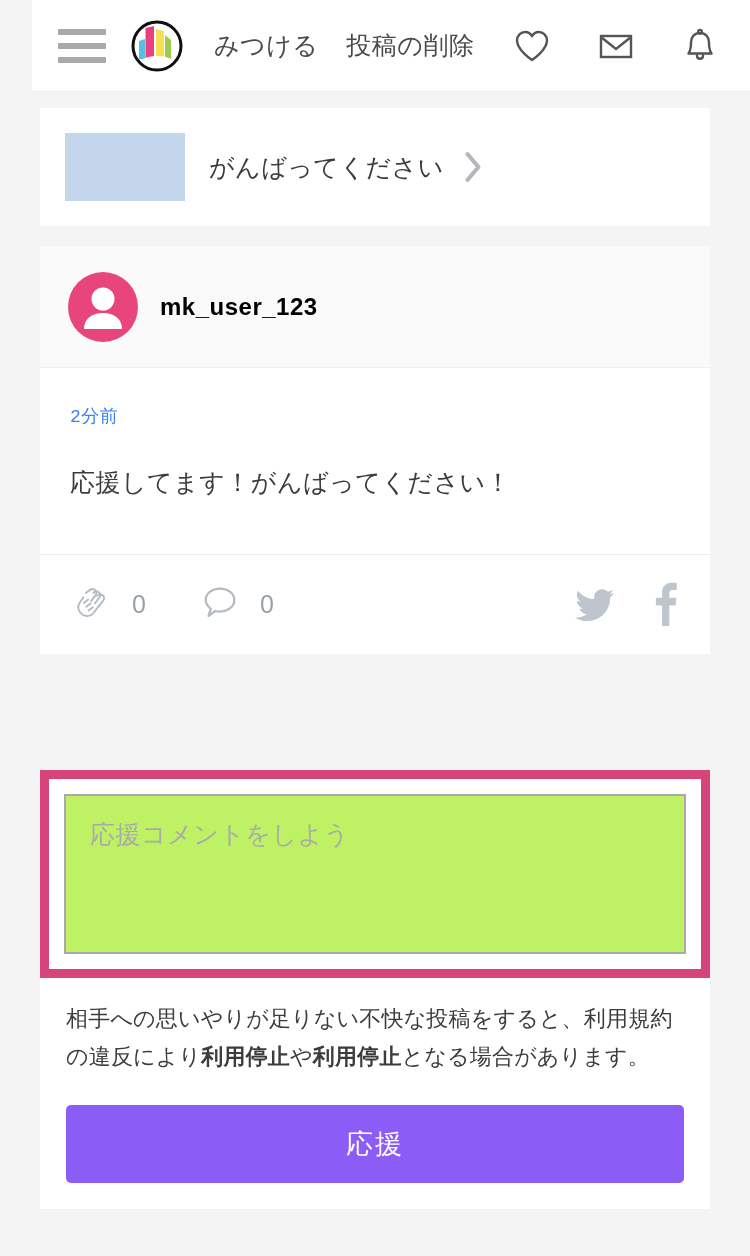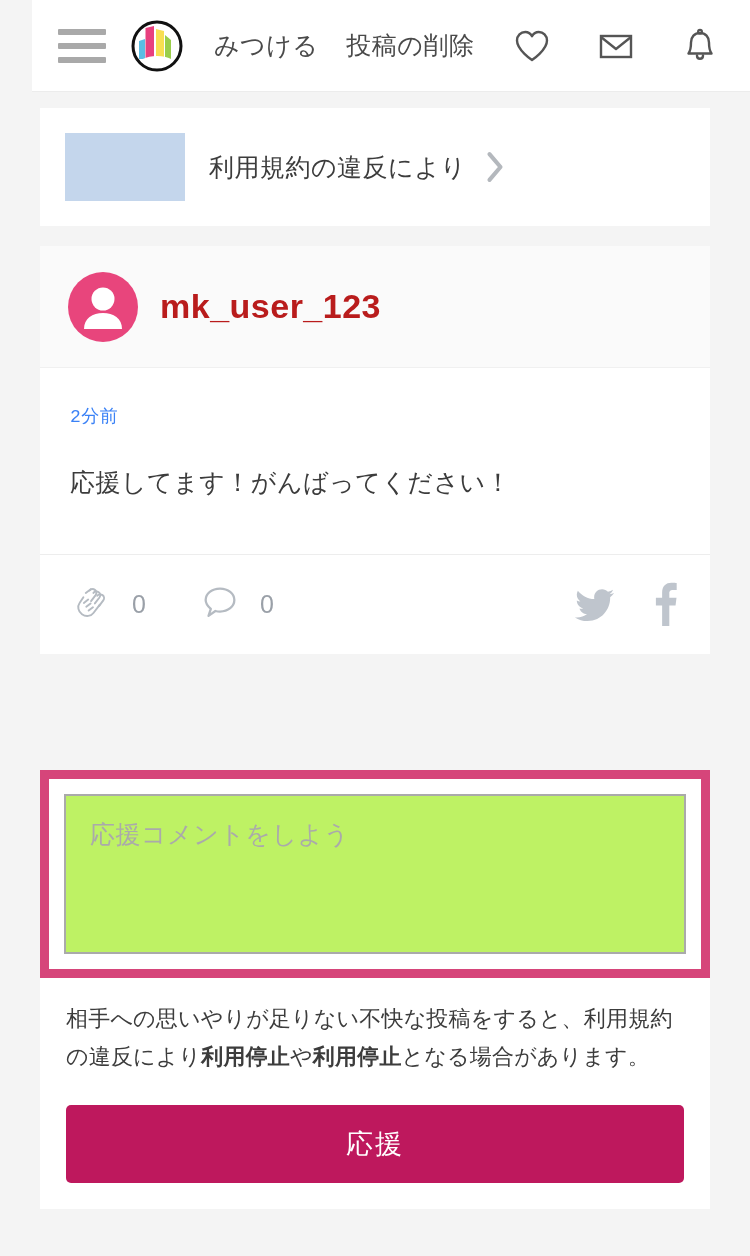--- a/index.html
+++ b/index.html
@@ -134,23 +134,23 @@
     border-bottom: 1px solid #f0f0f0;
   }
   .avatar {
     width: 70px;
     height: 70px;
     flex: none;
     cursor: pointer;
   }
   .username {
     margin-left: 22px;
-    font-size: 34px;
+    font-size: 24px;
     font-weight: bold;
-    color: #b91c1c;
+    color: #000000;
     letter-spacing: 0.5px;
     cursor: pointer;
   }
 
   .post-body {
     background: #ffffff;
     padding: 36px 30px 52px 30px;
   }
   .post-time {
     font-size: 18px;
@@ -230,21 +230,21 @@
     line-height: 1.75;
     letter-spacing: 0.2px;
   }
   .notice b { font-weight: bold; }
 
   .submit-wrap { padding: 28px 26px 0 26px; }
   .submit-button {
     display: block;
     width: 100%;
     height: 78px;
-    background: #be185d;
+    background: #8b5cf6;
     border: none;
     border-radius: 5px;
     color: #ffffff;
     font-family: "Liberation Sans", "DejaVu Sans", sans-serif;
     font-size: 27px;
     letter-spacing: 2px;
     cursor: pointer;
   }
 </style>
 </head>
@@ -303,21 +303,21 @@
           <path d="M17 29.5 C17 31.4 18.3 32.8 20 32.8 C21.7 32.8 23 31.4 23 29.5" fill="none" stroke="#555555" stroke-width="2.4" stroke-linecap="round"></path>
         </svg>
       </div>
     </div>
   </div>
 
   <div class="content">
 
     <div class="card project-card">
       <div class="project-thumb"></div>
-      <div class="project-title">利用規約の違反により</div>
+      <div class="project-title">がんばってください</div>
       <div class="project-chevron">
         <svg viewBox="0 0 24 36" width="22" height="34">
           <path d="M6 4 L18 18 L6 32" fill="none" stroke="#b4b8bd" stroke-width="4.5" stroke-linecap="round" stroke-linejoin="round"></path>
         </svg>
       </div>
     </div>
 
     <div class="card post-card">
 
       <div class="post-head">

